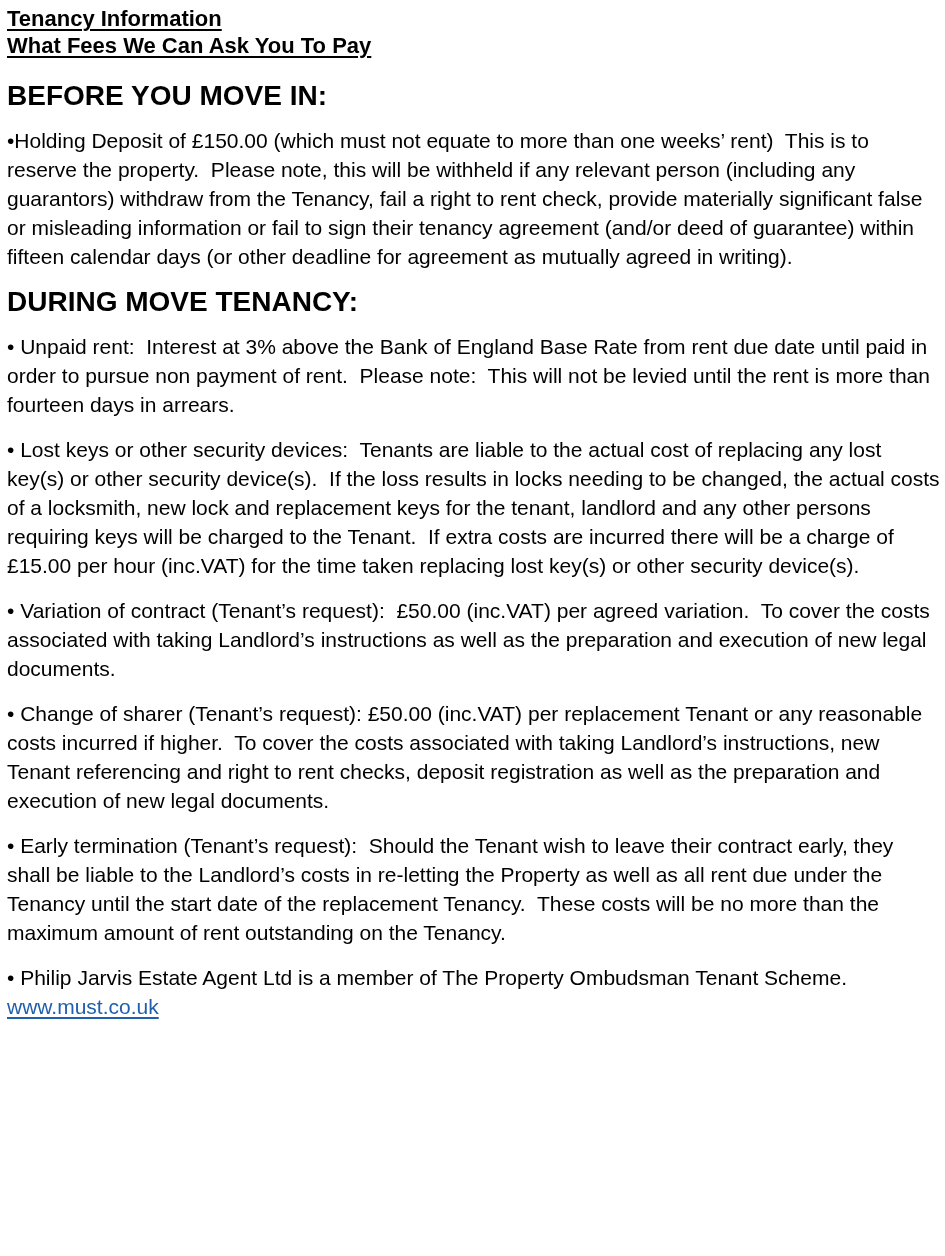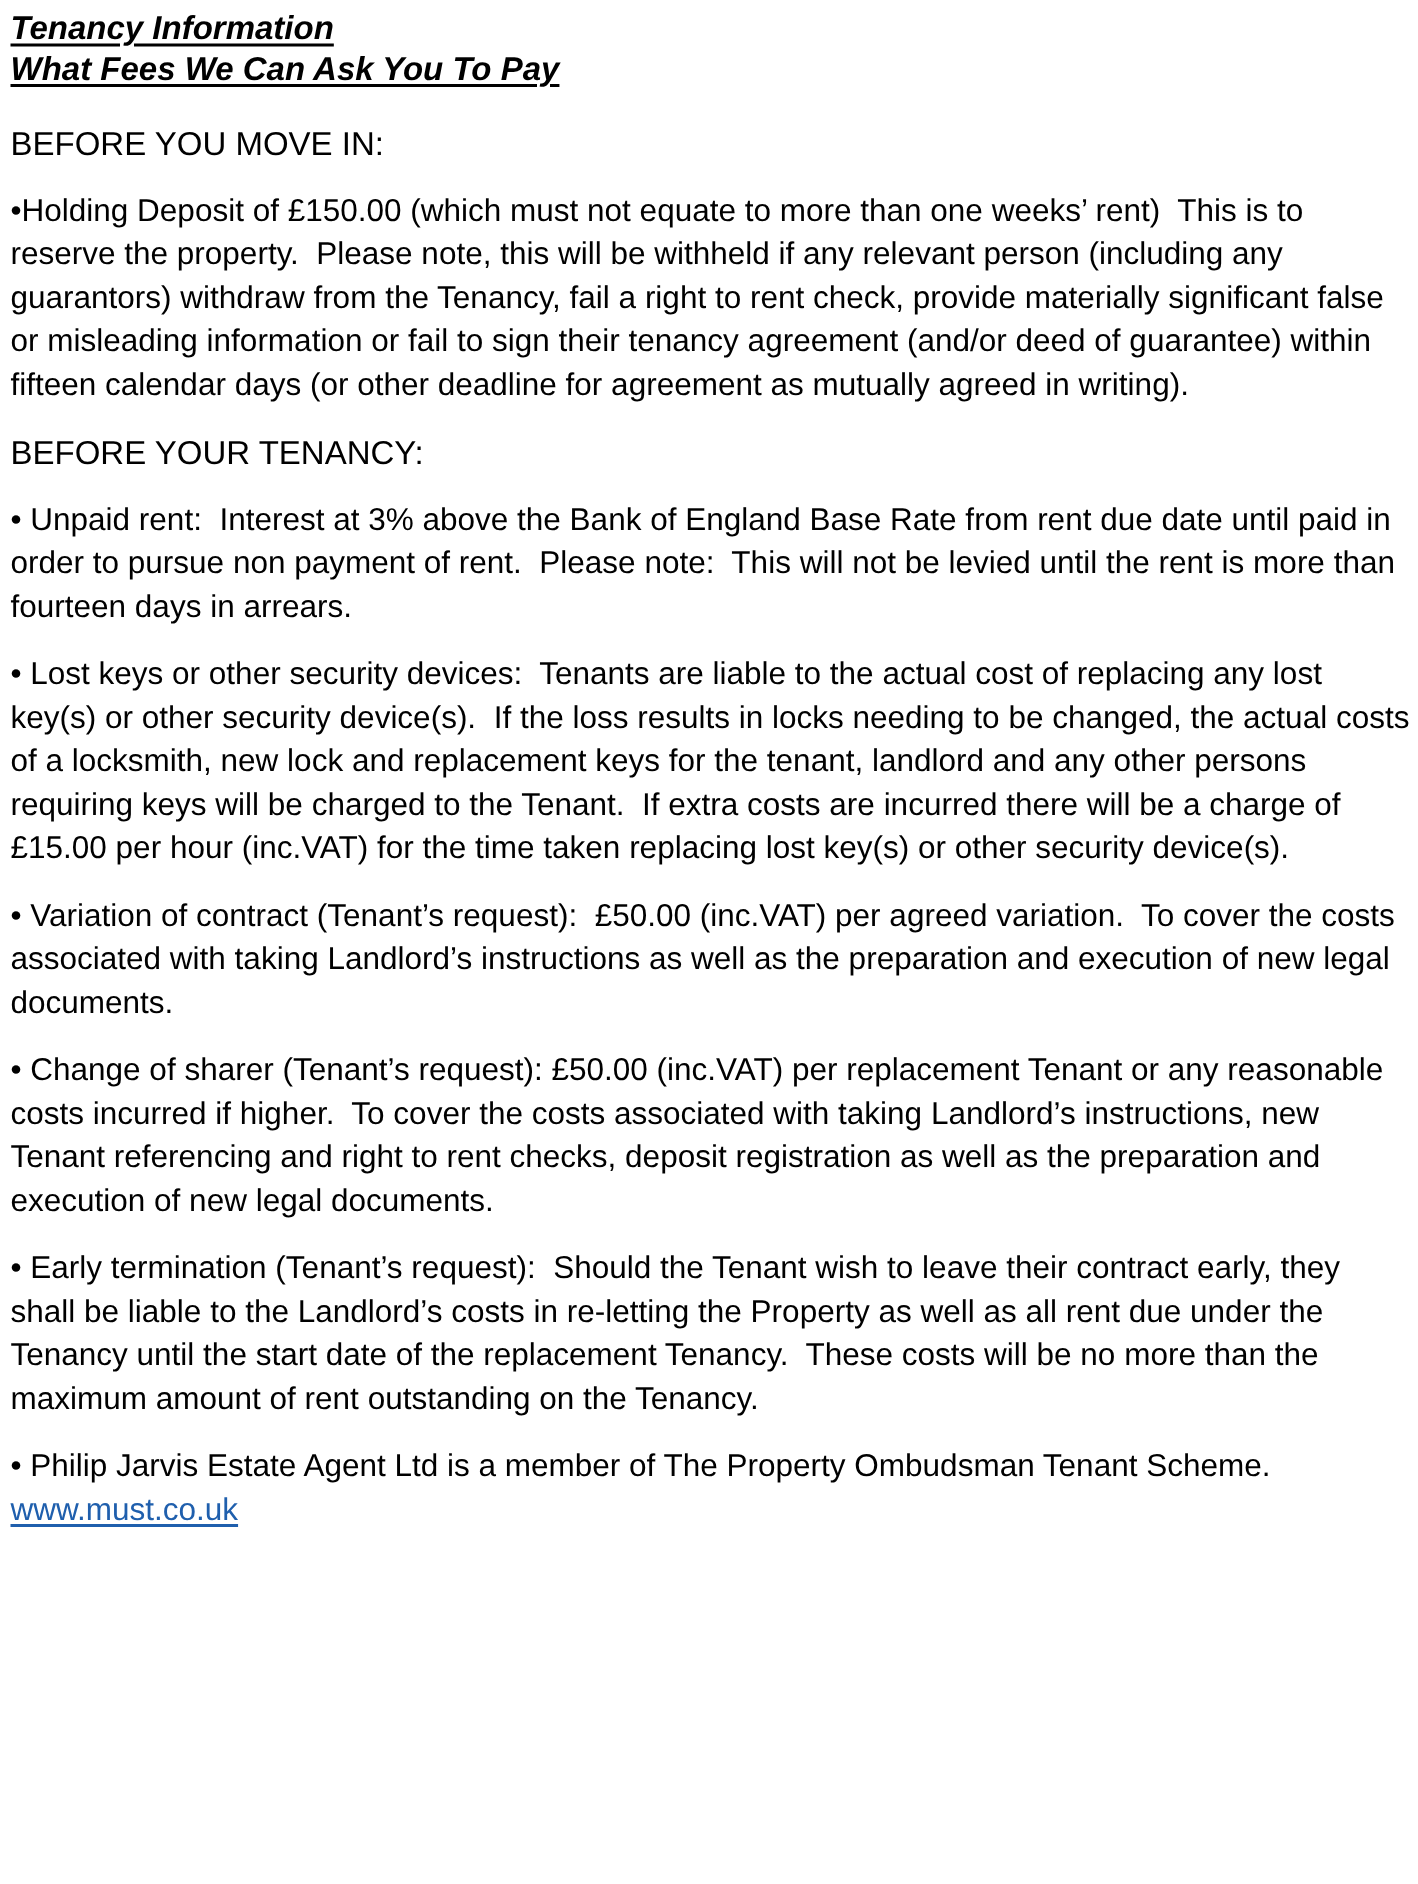--- a/index.html
+++ b/index.html
@@ -18,26 +18,25 @@
   h1 {
     font-size: 22px;
     line-height: 27px;
     font-weight: bold;
     margin: 0 0 22px 0;
   }
   .title-line {
     text-decoration: underline;
     text-decoration-thickness: 2px;
     text-underline-offset: 3px;
-    font-style: italic;
   }
   h2 {
-    font-size: 22px;
+    font-size: 28px;
     line-height: 29px;
-    font-weight: normal;
+    font-weight: bold;
     margin: 0 0 16px 0;
   }
   p {
     margin: 0 0 16px 0;
     white-space: pre-wrap;
   }
   .forced-line { white-space: nowrap; }
   a {
     color: var(--link-color, #1f5fad);
     text-decoration: underline;
@@ -51,21 +50,21 @@
 <main>
 
   <h1><span class="title-line">Tenancy Information</span><br><span class="title-line">What Fees We Can Ask You To Pay</span></h1>
 
   <section>
     <h2>BEFORE YOU MOVE IN:</h2>
     <p>•Holding Deposit of £150.00 (which must not equate to more than one weeks’ rent)  This is to reserve the property.  Please note, this will be withheld if any relevant person (including any guarantors) withdraw from the Tenancy, fail a right to rent check, provide materially significant false or misleading information or fail to sign their tenancy agreement (and/or deed of guarantee) within fifteen calendar days (or other deadline for agreement as mutually agreed in writing).</p>
   </section>
 
   <section>
-    <h2>BEFORE YOUR TENANCY:</h2>
+    <h2>DURING MOVE TENANCY:</h2>
     <p>• Unpaid rent:  Interest at 3% above the Bank of England Base Rate from rent due date until paid in order to pursue non payment of rent.  Please note:  This will not be levied until the rent is more than fourteen days in arrears.</p>
     <p>• Lost keys or other security devices:  Tenants are liable to the actual cost of replacing any lost key(s) or other security device(s).  If the loss results in locks needing to be changed, the actual costs of a locksmith, new lock and replacement keys for the tenant, landlord and any other persons requiring keys will be charged to the Tenant.  If extra costs are incurred there will be a charge of £15.00 per hour (inc.VAT) for the time taken replacing lost key(s) or other security device(s).</p>
     <p>• Variation of contract (Tenant’s request):  £50.00 (inc.VAT) per agreed variation.  To cover the costs associated with taking Landlord’s instructions as well as the preparation and execution of new legal documents.</p>
     <p>• Change of sharer (Tenant’s request): £50.00 (inc.VAT) per replacement Tenant or any reasonable costs incurred if higher.  To cover the costs associated with taking Landlord’s instructions, new Tenant referencing and right to rent checks, deposit registration as well as the preparation and execution of new legal documents.</p>
     <p>• Early termination (Tenant’s request):  Should the Tenant wish to leave their contract early, they shall be liable to the Landlord’s costs in re-letting the Property as well as all rent due under the Tenancy until the start date of the replacement Tenancy.  These costs will be no more than the maximum amount of rent outstanding on the Tenancy.</p>
   </section>
 
   <section>
     <p><span>• Philip Jarvis Estate Agent Ltd is a member of The Property Ombudsman Tenant Scheme.</span><br><a href="#">www.must.co.uk</a></p>
   </section>

